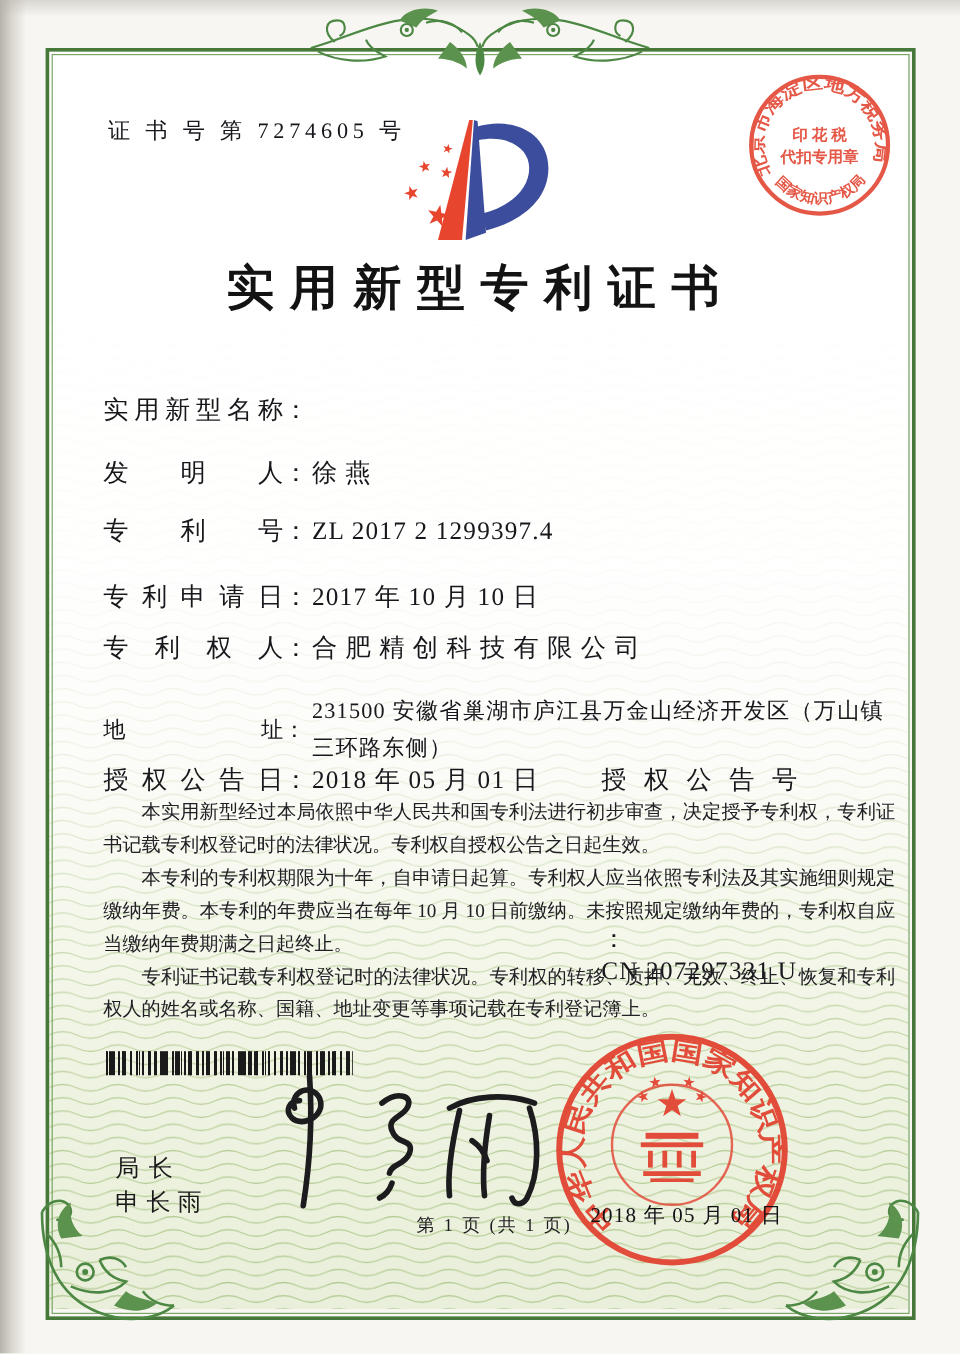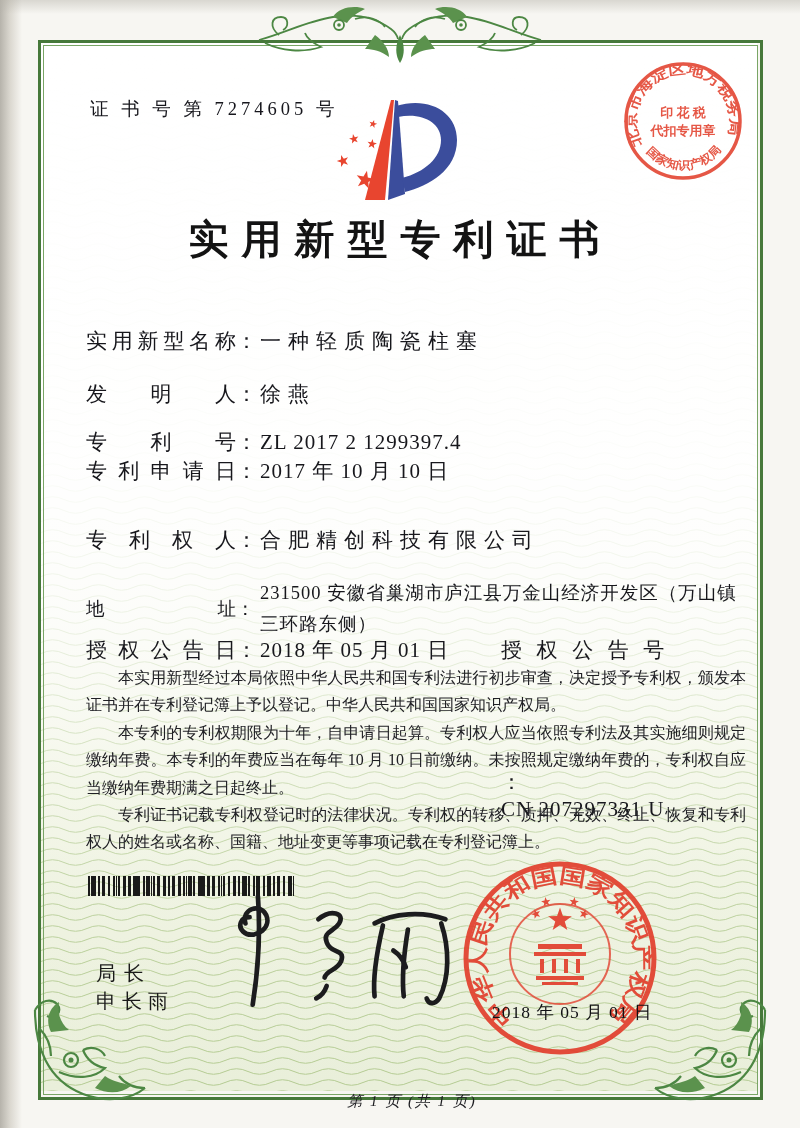--- a/index.html
+++ b/index.html
@@ -44,22 +44,22 @@
     background:
       repeating-linear-gradient(90deg,#1a1a1a 0 2px,transparent 2px 5px),
       repeating-linear-gradient(90deg,transparent 0 3px,#1a1a1a 3px 5px,transparent 5px 11px),
       repeating-linear-gradient(90deg,#1a1a1a 0 1px,transparent 1px 7px);}
   .officer-title{position:absolute;left:96px;top:960px;font-size:20px;letter-spacing:8px;}
   .officer-name{position:absolute;left:96px;top:972px;font-size:20px;letter-spacing:6px;margin-top:16px;}
   .signature{position:absolute;left:205px;top:888px;}
   .seal-bottom{position:absolute;left:458px;top:856px;opacity:.93;}
   .seal-date{position:absolute;left:492px;top:1000px;font-size:17.5px;letter-spacing:1px;color:#101014;z-index:5;}
   .stamp-top{position:absolute;left:618px;top:56px;opacity:.9;z-index:5;}
-  .footer{position:absolute;left:38px;width:748px;top:1092px;text-align:center;
-    font-size:15px;letter-spacing:2px;color:#1c1c20;font-style:italic;}
+  .footer{position:absolute;left:38px;width:748px;top:1012px;text-align:center;
+    font-size:15px;letter-spacing:2px;color:#1c1c20;}
   svg text{font-family:"Liberation Serif","DejaVu Serif",serif;}
 </style>
 </head>
 <body>
 
 <div class="scan-edge-left"></div>
 <div class="scan-edge-top"></div>
 
 <svg class="guilloche" width="716" height="1048" viewBox="0 0 716 1048">
   <defs>
@@ -145,33 +145,32 @@
       <polygon points="66,4 69,5 76,98 59,104"></polygon>
       <path d="M67,10 C100,0 128,16 128,44 C128,74 100,90 76,96 L73,82 C96,76 112,62 112,44 C112,26 92,16 69,21 Z"></path>
     </g>
   </svg>
 
   <div class="title">实用新型专利证书</div>
 
   <div class="row" style="top:328px">
     <span class="lab">实用新型名称</span>
       <span class="colon">：</span>
-      <span class="val sp7">一种轻质陶瓷柱塞</span>
   </div>
   <div class="row" style="top:381px">
     <span class="lab">发明人</span>
       <span class="colon">：</span>
       <span class="val sp7">徐燕</span>
   </div>
   <div class="row" style="top:429px">
     <span class="lab">专利号</span>
       <span class="colon">：</span>
       <span class="val">ZL 2017 2 1299397.4</span>
   </div>
-  <div class="row" style="top:458px">
+  <div class="row" style="top:484px">
     <span class="lab">专利申请日</span>
       <span class="colon">：</span>
       <span class="val">2017 年 10 月 10 日</span>
   </div>
   <div class="row" style="top:527px">
     <span class="lab">专利权人</span>
       <span class="colon">：</span>
       <span class="val sp7">合肥精创科技有限公司</span>
   </div>
   <div class="row addr" style="top:578px">
@@ -184,21 +183,21 @@
       <span class="colon">：</span>
       <span class="val">2018 年 05 月 01 日</span>
     <span class="grant-right">
       <span class="lab">授权公告号</span>
         <span class="colon">：</span>
         <span class="val">CN 207297331 U</span>
     </span>
   </div>
 
   <div class="paras">
-    <p>本实用新型经过本局依照中华人民共和国专利法进行初步审查，决定授予专利权，颁发本证书并在专利登记簿上予以登记。中华人民共和国国家知识产权局。</p>
+    <p>本实用新型经过本局依照中华人民共和国专利法进行初步审查，决定授予专利权，专利证书记载专利权登记时的法律状况。专利权自授权公告之日起生效。</p>
     <p>本专利的专利权期限为十年，自申请日起算。专利权人应当依照专利法及其实施细则规定缴纳年费。本专利的年费应当在每年 10 月 10 日前缴纳。未按照规定缴纳年费的，专利权自应当缴纳年费期满之日起终止。</p>
     <p>专利证书记载专利权登记时的法律状况。专利权的转移、质押、无效、终止、恢复和专利权人的姓名或名称、国籍、地址变更等事项记载在专利登记簿上。</p>
   </div>
 
   <div class="barcode"></div>
 
   <div class="officer-title">局长</div>
   <div class="officer-name">申长雨</div>
 
   <svg class="signature" width="260" height="125" viewBox="0 0 240 120">

